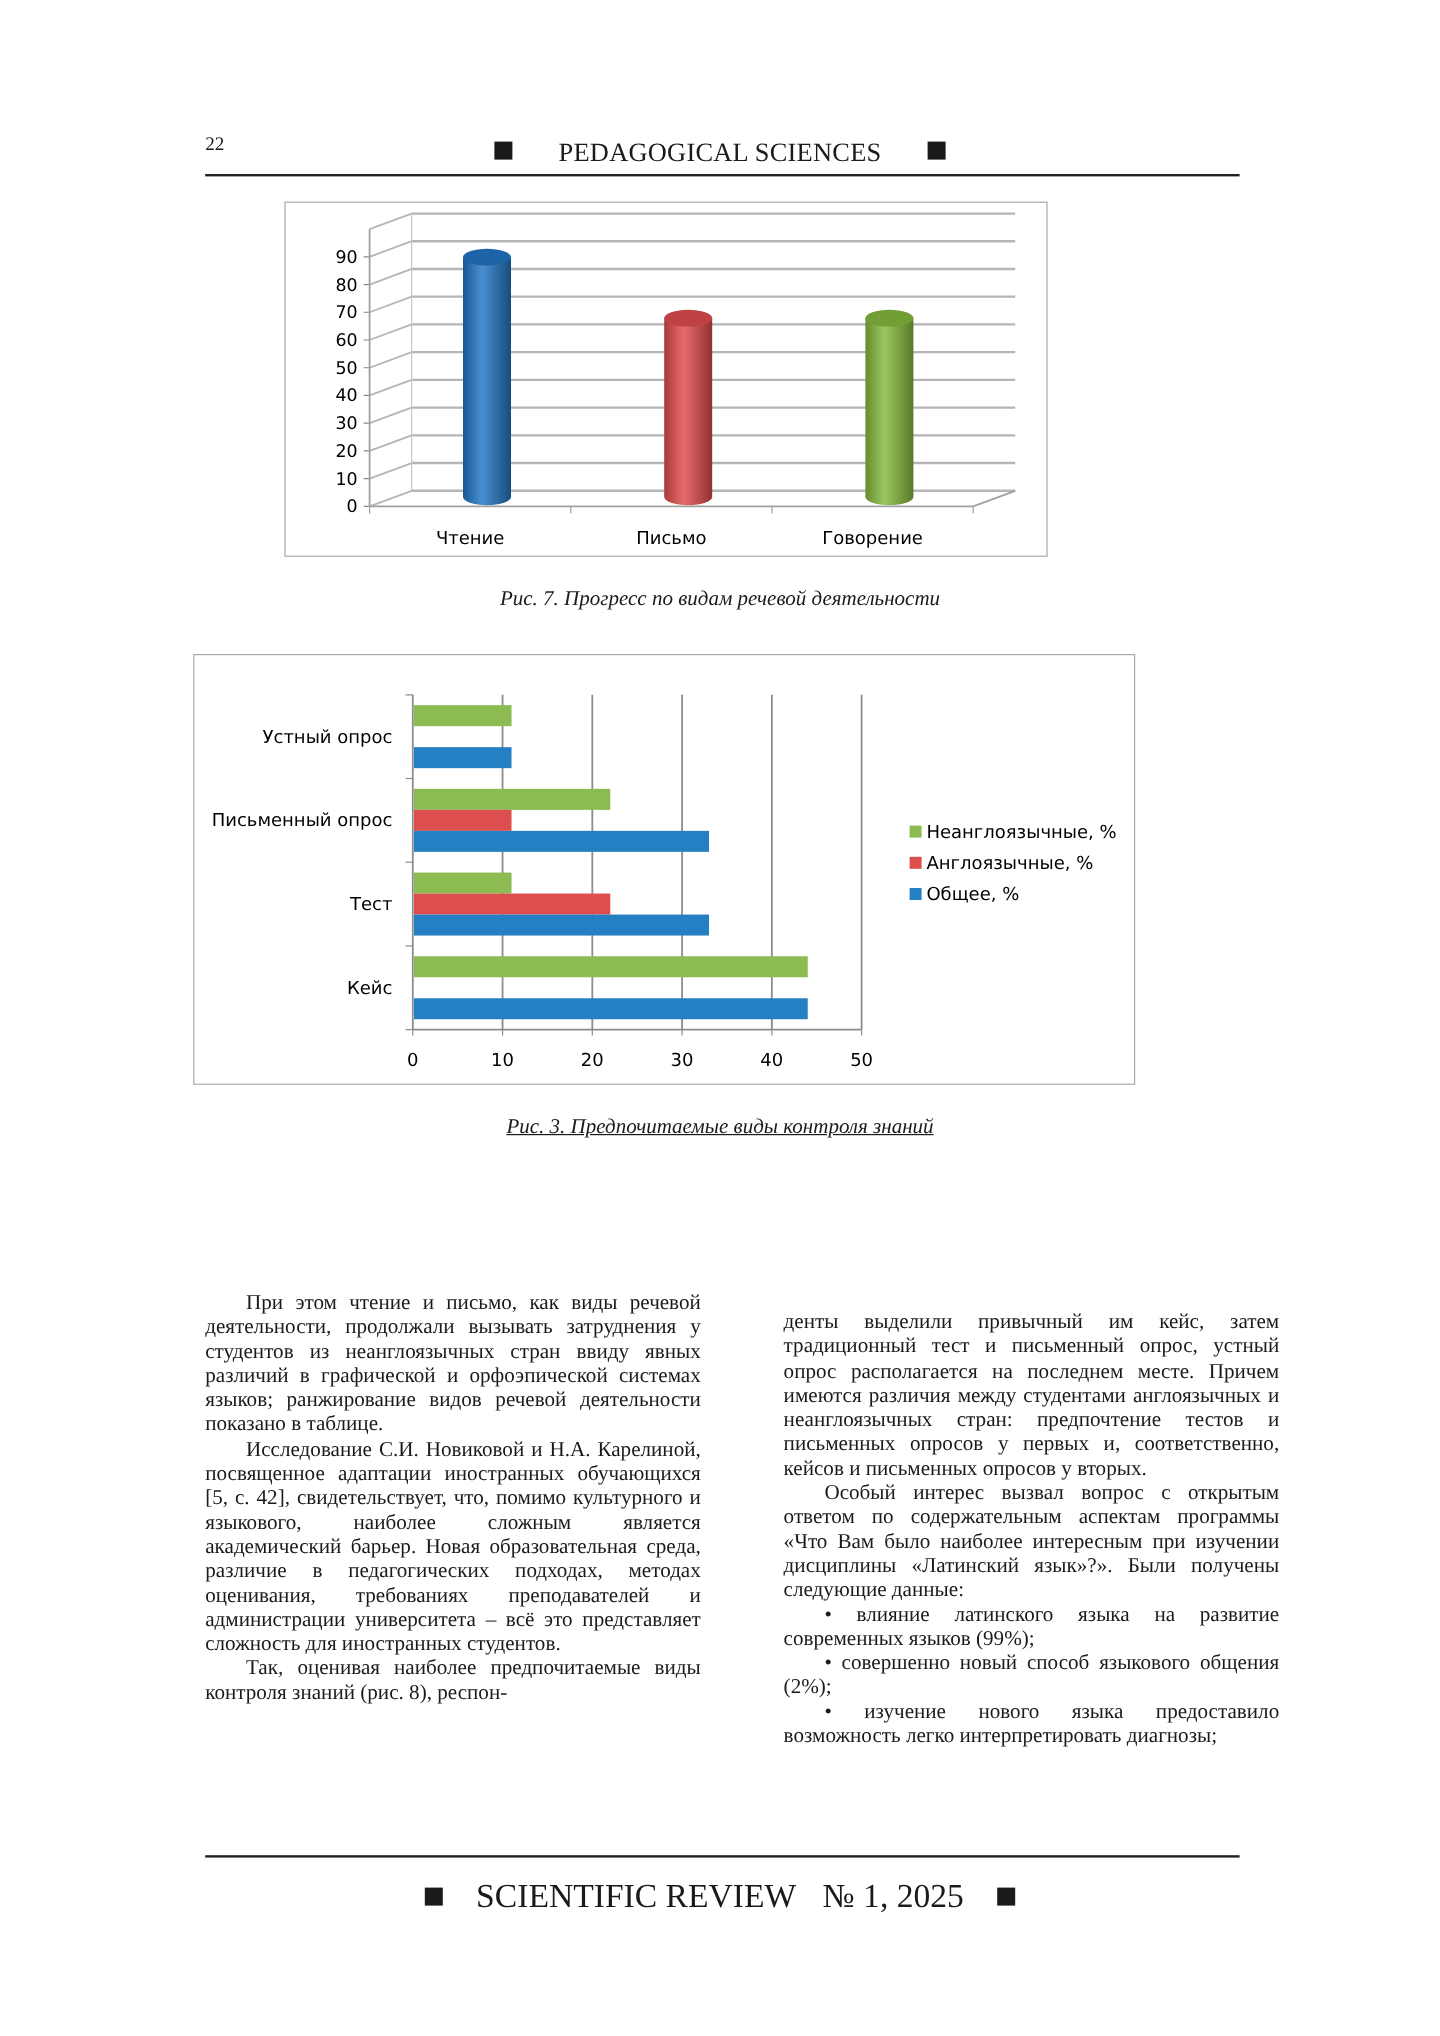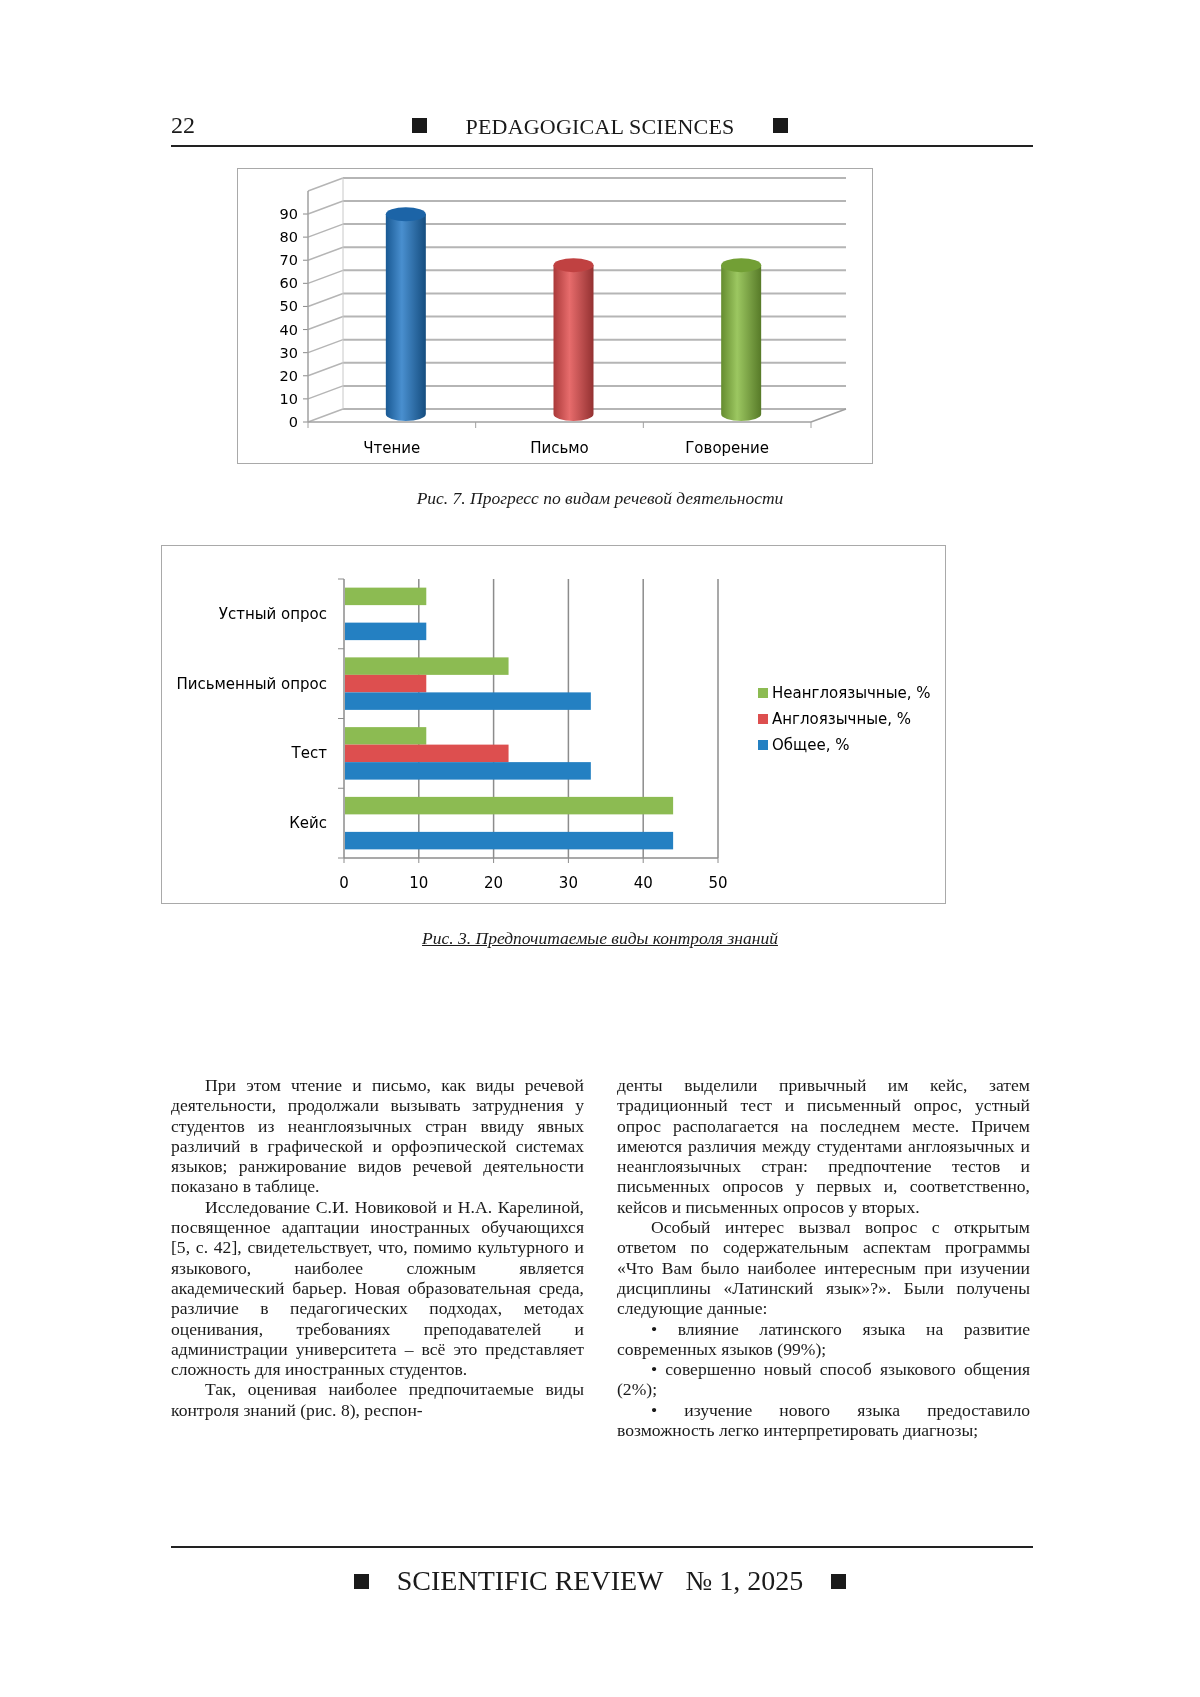--- a/index.html
+++ b/index.html
@@ -1,31 +1,31 @@
 <!DOCTYPE html>
 <html><head>
 <meta charset="utf-8">
 <style>
   html, body { margin:0; padding:0; background:#ffffff; }
   body { width:1200px; height:1697px; position:relative; overflow:hidden; font-family:"Liberation Serif", serif; color:#1a1a1a; }
   .abs { position:absolute; }
-  #page-num { left:171px; top:112px; font-size:24px; }
+  #page-num { left:171px; top:112px; font-size:16px; }
   #hdr { left:0; width:1200px; top:114px; text-align:center; font-size:22px; letter-spacing:0.2px; }
   .sq { display:inline-block; width:15px; height:15px; background:#1a1a1a; vertical-align:1px; }
   #hdr .sq:first-child { margin-right:38px; }
   #hdr .sq:last-child { margin-left:38px; }
   .rule { left:171px; width:862px; height:2px; background:#222; }
   .caption { left:0; width:1200px; text-align:center; font-style:italic; font-size:17.5px; }
   .chart-frame { border:1.5px solid #a9a9a9; background:#fff; }
   svg text { font-family:"DejaVu Sans", sans-serif; fill:#000; }
   .col { top:1075px; width:413px; font-size:17.6px; line-height:20.3px; text-align:justify; }
   .col p { margin:0; text-indent:34px; }
   .col p.noind { text-indent:0; }
   #col-left { left:171px; }
-  #col-right { left:617px; }
+  #col-right { left:653px;margin-top:16px; }
   #footer { left:0; width:1200px; top:1565px; text-align:center; font-size:28px; }
   #footer .sq:first-child { margin-right:28px; }
   #footer .sq:last-child { margin-left:28px; }
   #footer .issue { margin-left:22px; }
 </style>
 </head>
 <body>
 
 <div class="abs" id="page-num">22</div>
 <div class="abs" id="hdr">

